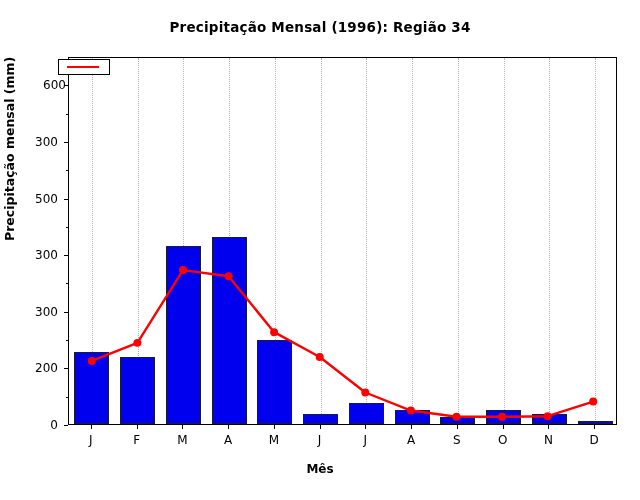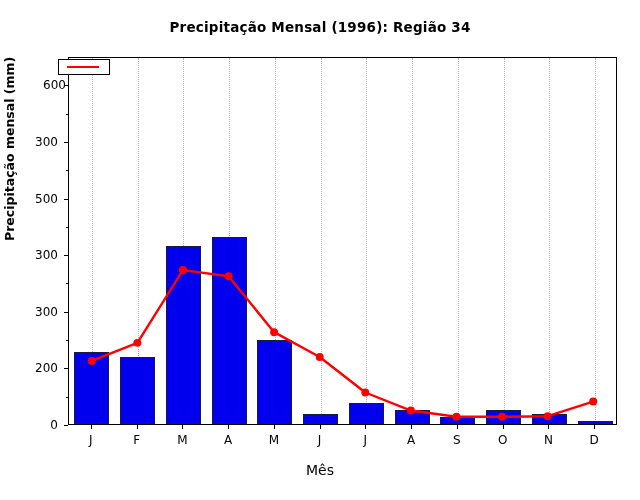--- a/index.html
+++ b/index.html
@@ -114,22 +114,22 @@
     font-weight: bold;
     color: #000000;
     white-space: nowrap;
   }
   #xlabel {
     position: absolute;
     top: 462px;
     left: 0;
     width: 640px;
     text-align: center;
-    font-size: 14px;
-    font-weight: normal;
+    font-size: 12px;
+    font-weight: bold;
     color: #000000;
   }
   
   #legend {
     position: absolute;
     left: 58px;
     top: 59px;
     padding: 6px 10px 6px 8px;
     border: 1px solid #000000;
     background: #ffffff;

